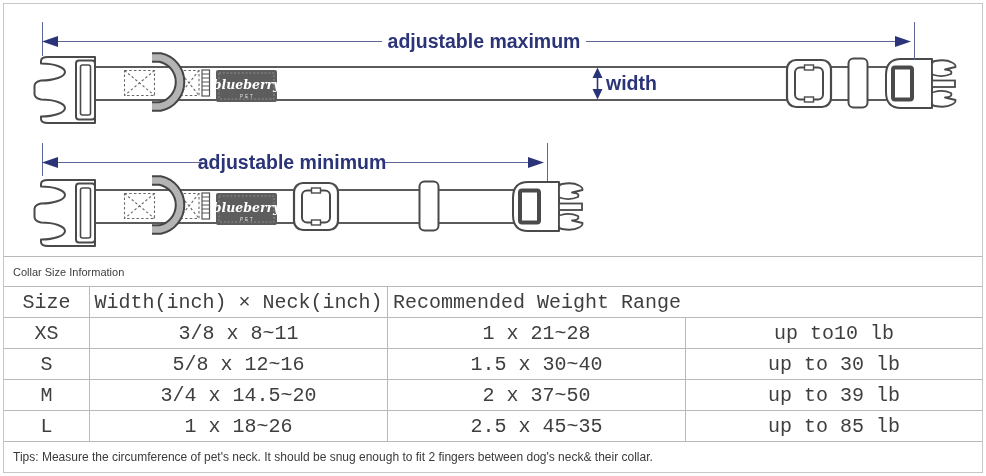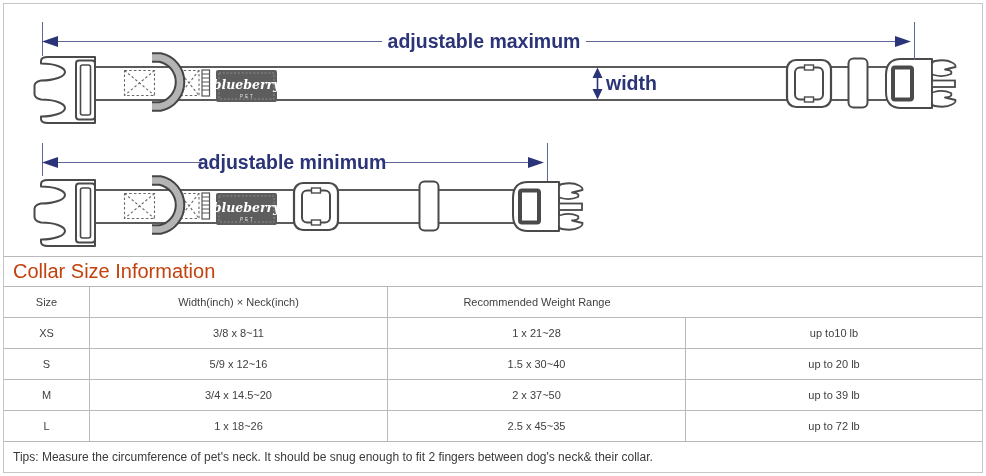--- a/index.html
+++ b/index.html
@@ -4,26 +4,26 @@
 <style>
   html,body{margin:0;padding:0;background:#fff;}
   .page{position:relative;width:986px;height:476px;background:#fff;
         font-family:"Liberation Sans",sans-serif;color:#3f3f3f;overflow:hidden;padding-left:16px;}
   .frame{position:absolute;left:3px;top:3px;width:978px;height:468px;
          border:1px solid #c6c6c6;}
   .diagram-svg{display:block;}
   .tbl{position:absolute;left:0;right:0;top:252px;bottom:0;display:flex;flex-direction:column;}
   .trow{border-top:1px solid #b9b9b9;box-sizing:border-box;}
   .t-title{height:30px;display:flex;align-items:center;padding-left:9px;
-           font-size:20px;color:#c2410c;}
+           font-size:11px;color:#404040;}
   .t-grid{display:grid;grid-template-columns:86px 298px 298px 1fr;}
   .t-head{height:31px;}
   .t-data{height:31px;}
-  .c{display:flex;align-items:center;justify-content:center;font-size:11px;
-     border-right:1px solid #b9b9b9;box-sizing:border-box;}
+  .c{display:flex;align-items:center;justify-content:center;font-size:20px;
+     border-right:1px solid #b9b9b9;box-sizing:border-box;font-family:Liberation Mono, monospace;}
   .c:last-child{border-right:none;text-align:center;}
   .t-tips{flex:1;display:flex;align-items:center;padding-left:9px;
           font-size:12px;color:#3a3a3a;}
   text{font-family:"Liberation Sans",sans-serif;}
   .dimtxt{font-size:19.5px;font-weight:bold;fill:#2b3478;}
   .brandtxt{font-family:"DejaVu Serif",serif;font-style:italic;font-weight:bold;
             font-size:12.5px;fill:#ffffff;}
   .brandsub{font-size:4.5px;letter-spacing:2px;fill:#e8e8e8;}
 </style>
 </head>
@@ -148,36 +148,36 @@
 
     <div class="trow t-grid t-data">
       <div class="c">XS</div>
       <div class="c">3/8 x 8~11</div>
       <div class="c">1 x 21~28</div>
       <div class="c">up to10 lb</div>
     </div>
 
     <div class="trow t-grid t-data">
       <div class="c">S</div>
-      <div class="c">5/9 x 12~16</div>
+      <div class="c">5/8 x 12~16</div>
       <div class="c">1.5 x 30~40</div>
-      <div class="c">up to 20 lb</div>
+      <div class="c">up to 30 lb</div>
     </div>
 
     <div class="trow t-grid t-data">
       <div class="c">M</div>
       <div class="c">3/4 x 14.5~20</div>
       <div class="c">2 x 37~50</div>
       <div class="c">up to 39 lb</div>
     </div>
 
     <div class="trow t-grid t-data">
       <div class="c">L</div>
       <div class="c">1 x 18~26</div>
       <div class="c">2.5 x 45~35</div>
-      <div class="c">up to 72 lb</div>
+      <div class="c">up to 85 lb</div>
     </div>
 
     <div class="trow t-tips">Tips: Measure the circumference of pet's neck. It should be snug enough to fit 2 fingers between dog's neck&amp; their collar.</div>
   </div>
 
  </div>
 </div>
 
 </body></html>

